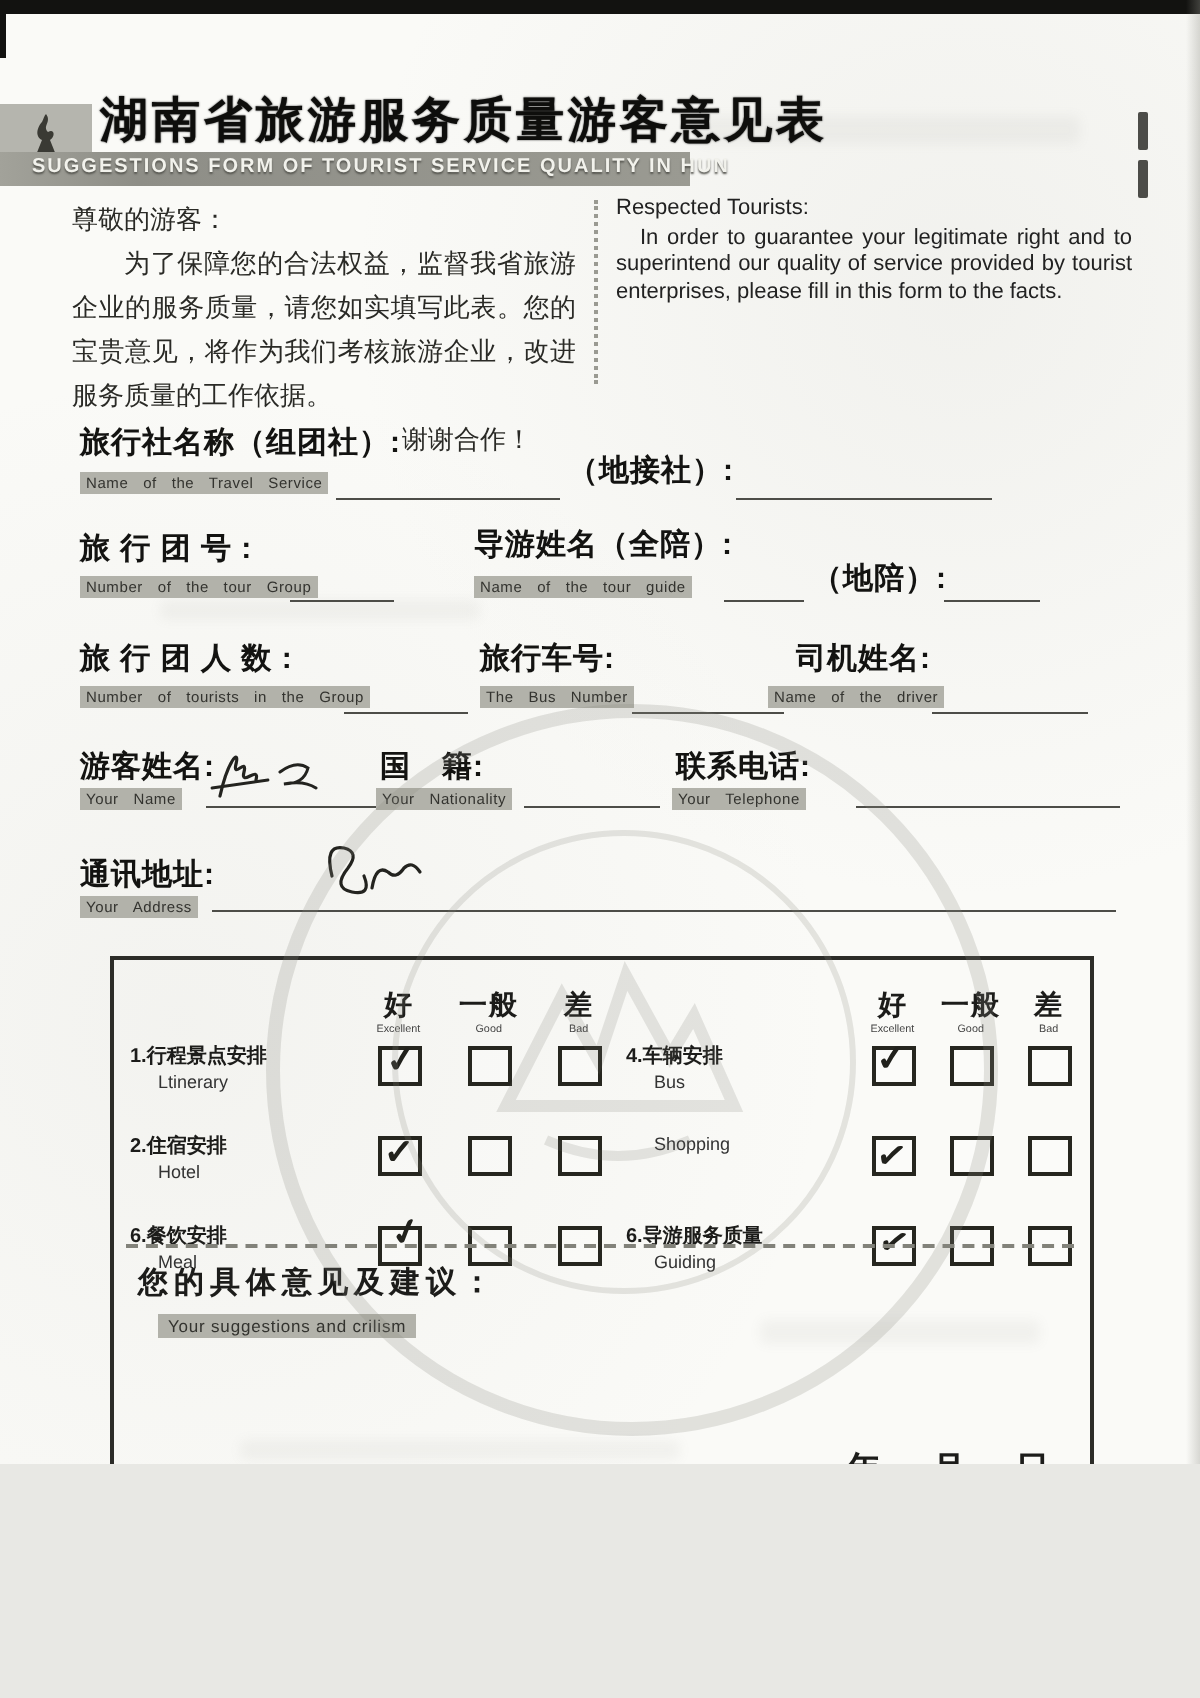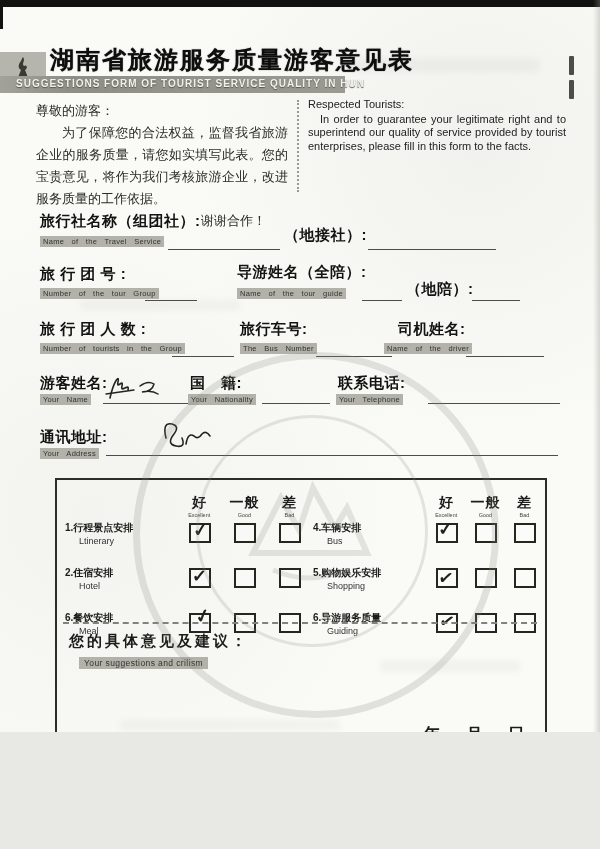--- a/index.html
+++ b/index.html
@@ -273,21 +273,20 @@
           </span>
       </div>
       <div class="cbcell">
         <span class="cbox"></span>
       </div>
       <div class="cbcell">
         <span class="cbox"></span>
       </div>
 
       <div class="ritem-label">
-        <div class="cn">5.购物娱乐安排</div>
         <div class="en">Shopping</div>
       </div>
       <div class="cbcell v4">
         <span class="cbox">
             <span class="tick">✓</span>
           </span>
       </div>
       <div class="cbcell">
         <span class="cbox"></span>
       </div>

